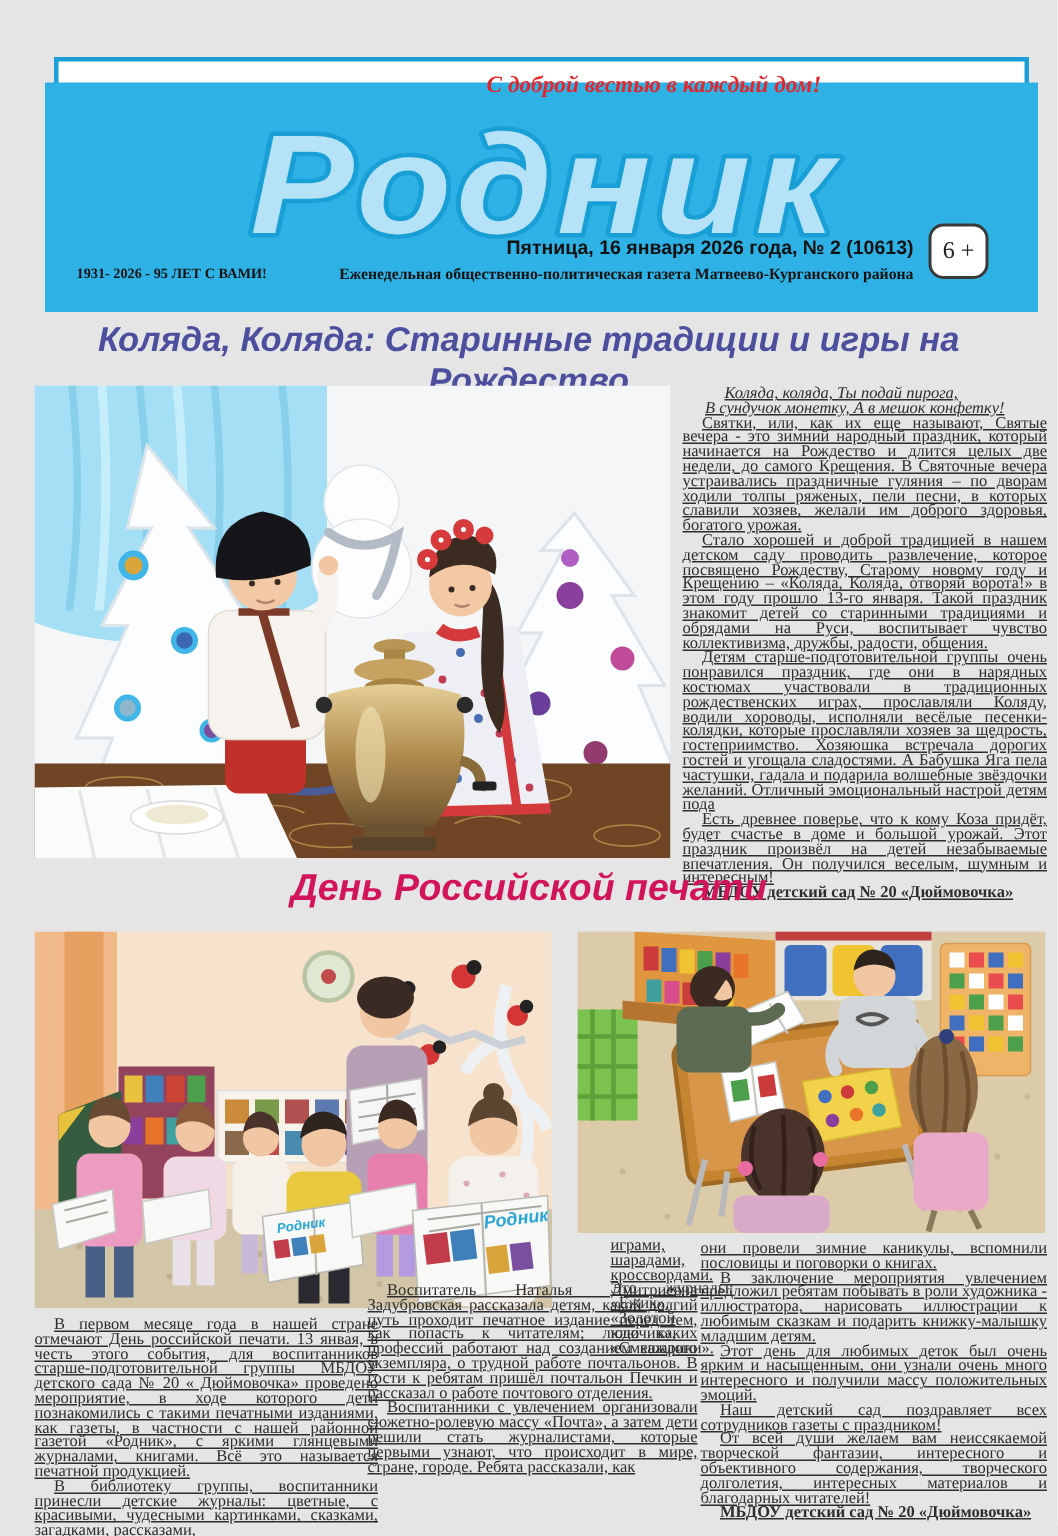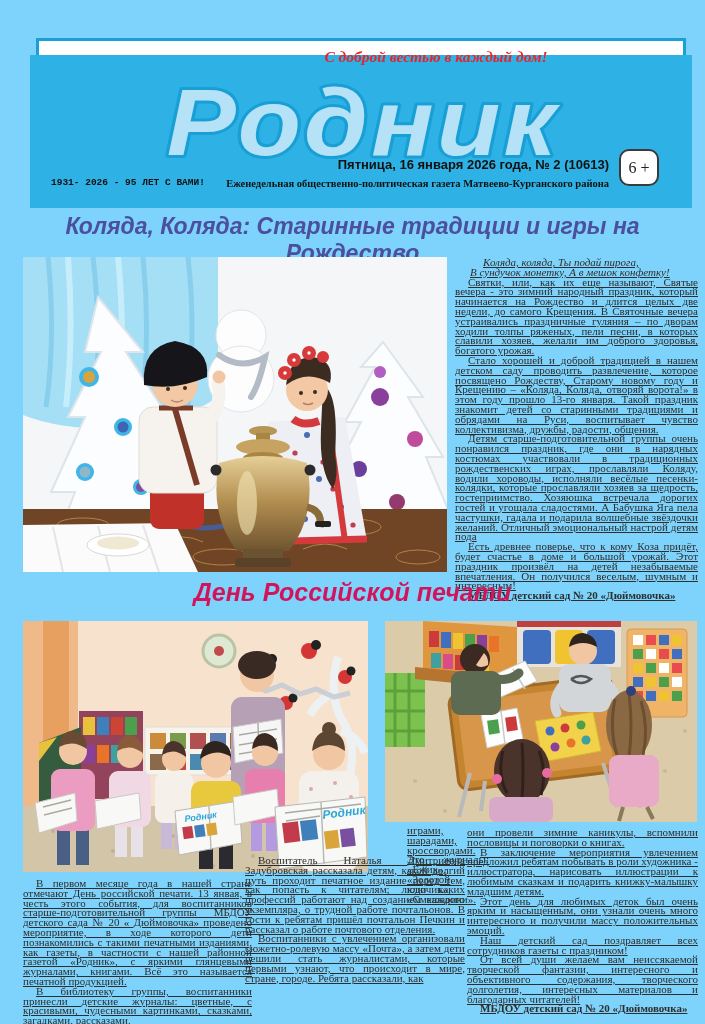--- a/index.html
+++ b/index.html
@@ -1,29 +1,29 @@
 <!DOCTYPE html>
 <html><head>
 <meta charset="utf-8">
 <style>
   html,body{margin:0;padding:0;background:#fff;}
-  .page{position:relative;width:705px;height:1024px;background:#7dd3fc;overflow:hidden;
+  .page{position:relative;width:705px;height:1024px;background:#e5e5e5;overflow:hidden;
         font-family:"Liberation Serif",serif;color:#2e2e2e;}
   
   .masthead{position:absolute;left:36px;top:38px;width:650px;height:158px;background:#fff;
             border:3px solid #1b9fd8;box-sizing:border-box;z-index:2;}
   .masthead::before{content:"";position:absolute;left:-9px;right:-9px;top:14px;bottom:-15px;
             background:#2eb2e5;z-index:-1;}
   .tagline{position:absolute;top:7px;left:0;width:100%;text-align:center;padding-left:150px;
            box-sizing:border-box;color:#e4252b;font-weight:bold;font-style:italic;font-size:15.5px;
            font-family:"Liberation Serif",serif;}
   .logo-wrap{position:absolute;left:2px;top:20px;width:640px;height:120px;}
   .dateline{position:absolute;right:74px;bottom:21px;font-family:"Liberation Sans",sans-serif;
             font-weight:bold;font-size:13px;color:#111;}
-  .anniversary{position:absolute;left:12px;bottom:5px;font-weight:bold;font-size:9.5px;color:#111;font-family:Liberation Mono, monospace;}
+  .anniversary{position:absolute;left:12px;bottom:5px;font-weight:bold;font-size:9.5px;color:#111;}
   .subtitle{position:absolute;right:74px;bottom:4px;font-weight:bold;font-size:10.5px;color:#111;}
   .age-badge{position:absolute;right:24px;bottom:7px;width:36px;height:33px;border:2px solid #3a3a3a;
              border-radius:10px;display:flex;align-items:center;justify-content:center;
              font-size:16px;font-family:"Liberation Serif",serif;color:#222;background:#fff;}
   
   .a1-title{position:absolute;top:213px;left:0;width:705px;text-align:center;color:#4c4f9d;
             font-family:"Liberation Sans",sans-serif;font-weight:bold;font-style:italic;font-size:23px;}
   .a2-title{position:absolute;top:578px;left:0;width:705px;text-align:center;color:#d2155b;
             font-family:"Liberation Sans",sans-serif;font-weight:bold;font-style:italic;font-size:25px;}
   

